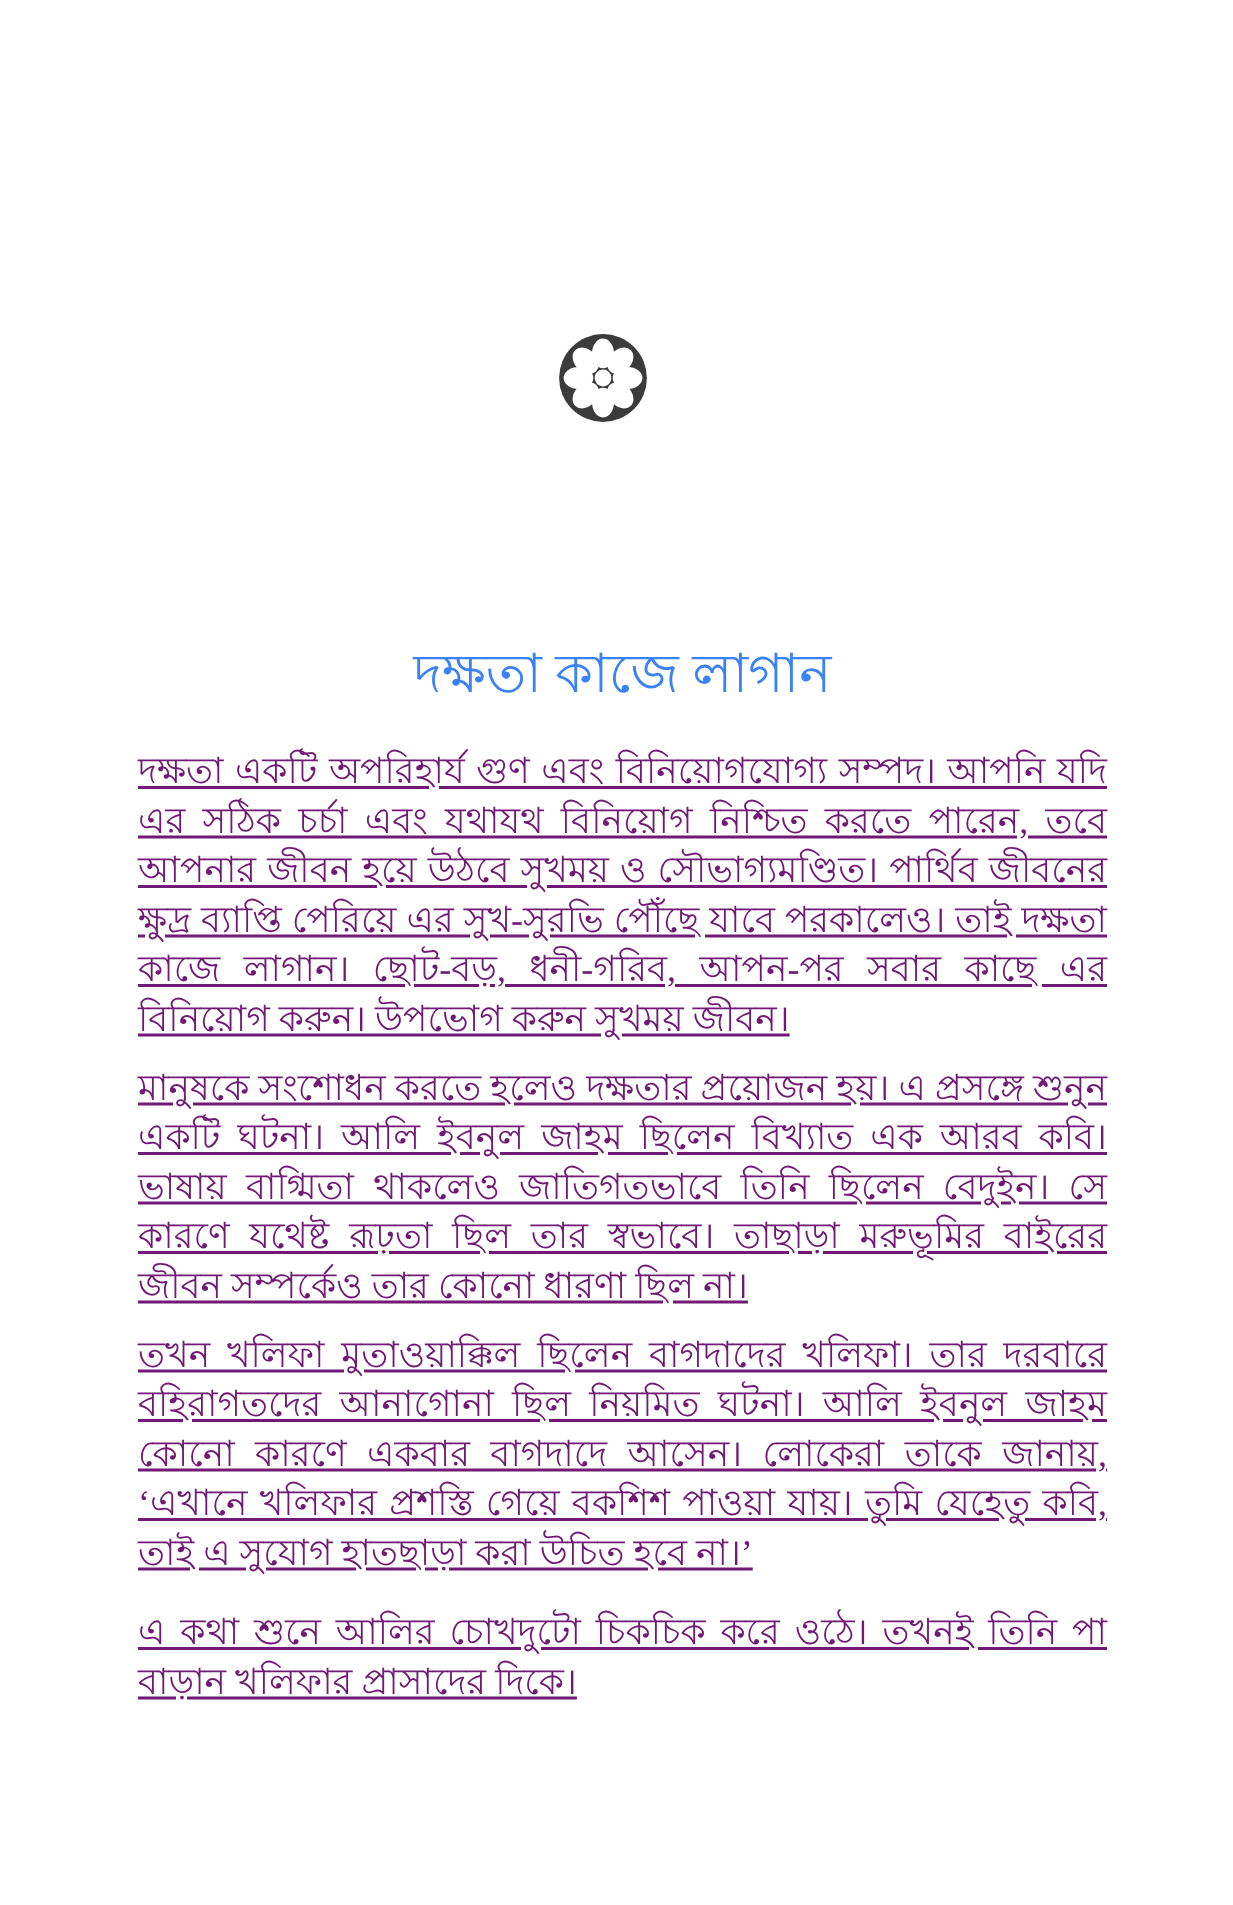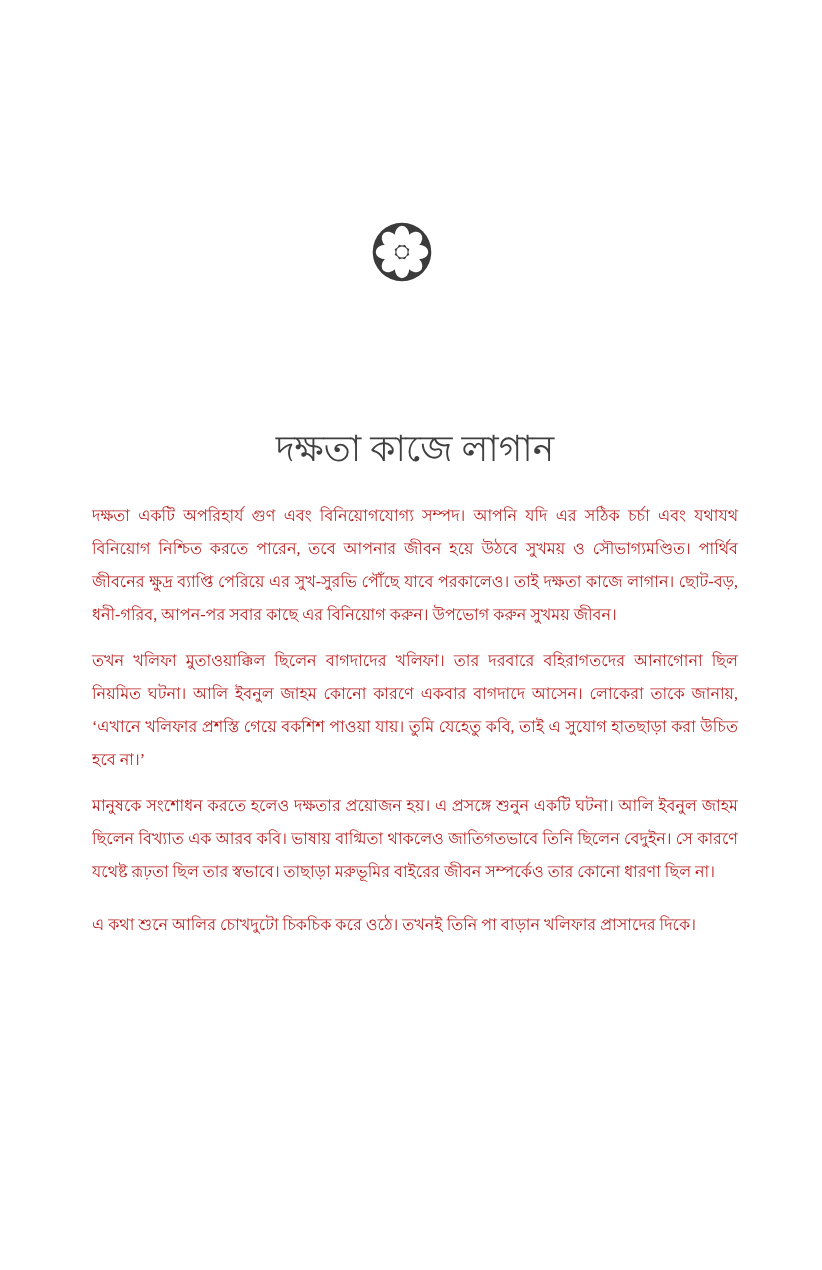--- a/index.html
+++ b/index.html
@@ -25,32 +25,33 @@
   }
   .chapter-title {
     position: absolute;
     left: 92px;
     top: 426px;
     width: 646px;
     text-align: center;
     font-size: 36px;
     line-height: 46px;
     font-weight: 400;
-    color: #404040;
+    color: #3b82f6;
     white-space: nowrap;
   }
   .body-text {
     position: absolute;
     left: 92px;
     top: 499px;
     width: 646px;
-    font-size: 16px;
+    font-size: 24px;
     line-height: 33px;
     text-align: justify;
-    color: #b91c1c;
+    color: #701a75;
+    text-decoration: underline;
   }
   .body-text p {
     margin: 0 0 13px 0;
     padding: 0;
   }
   .body-text p:last-child {
     margin-bottom: 0;
     margin-top: 20px;
   }
 </style>
@@ -73,18 +74,18 @@
         <ellipse cx="36" cy="17" rx="8.5" ry="11.5" transform="rotate(315 36 36)"></ellipse>
       </g>
       <circle cx="36" cy="36" r="6.5" fill="#ffffff"></circle>
     </svg>
   </div>
 
   <div class="chapter-title">দক্ষতা কাজে লাগান</div>
 
   <div class="body-text">
     <p>দক্ষতা একটি অপরিহার্য গুণ এবং বিনিয়োগযোগ্য সম্পদ। আপনি যদি এর সঠিক চর্চা এবং যথাযথ বিনিয়োগ নিশ্চিত করতে পারেন, তবে আপনার জীবন হয়ে উঠবে সুখময় ও সৌভাগ্যমণ্ডিত। পার্থিব জীবনের ক্ষুদ্র ব্যাপ্তি পেরিয়ে এর সুখ-সুরভি পৌঁছে যাবে পরকালেও। তাই দক্ষতা কাজে লাগান। ছোট-বড়, ধনী-গরিব, আপন-পর সবার কাছে এর বিনিয়োগ করুন। উপভোগ করুন সুখময় জীবন।</p>
+    <p>মানুষকে সংশোধন করতে হলেও দক্ষতার প্রয়োজন হয়। এ প্রসঙ্গে শুনুন একটি ঘটনা। আলি ইবনুল জাহম ছিলেন বিখ্যাত এক আরব কবি। ভাষায় বাগ্মিতা থাকলেও জাতিগতভাবে তিনি ছিলেন বেদুইন। সে কারণে যথেষ্ট রূঢ়তা ছিল তার স্বভাবে। তাছাড়া মরুভূমির বাইরের জীবন সম্পর্কেও তার কোনো ধারণা ছিল না।</p>
     <p>তখন খলিফা মুতাওয়াক্কিল ছিলেন বাগদাদের খলিফা। তার দরবারে বহিরাগতদের আনাগোনা ছিল নিয়মিত ঘটনা। আলি ইবনুল জাহম কোনো কারণে একবার বাগদাদে আসেন। লোকেরা তাকে জানায়, ‘এখানে খলিফার প্রশস্তি গেয়ে বকশিশ পাওয়া যায়। তুমি যেহেতু কবি, তাই এ সুযোগ হাতছাড়া করা উচিত হবে না।’</p>
-    <p>মানুষকে সংশোধন করতে হলেও দক্ষতার প্রয়োজন হয়। এ প্রসঙ্গে শুনুন একটি ঘটনা। আলি ইবনুল জাহম ছিলেন বিখ্যাত এক আরব কবি। ভাষায় বাগ্মিতা থাকলেও জাতিগতভাবে তিনি ছিলেন বেদুইন। সে কারণে যথেষ্ট রূঢ়তা ছিল তার স্বভাবে। তাছাড়া মরুভূমির বাইরের জীবন সম্পর্কেও তার কোনো ধারণা ছিল না।</p>
     <p>এ কথা শুনে আলির চোখদুটো চিকচিক করে ওঠে। তখনই তিনি পা বাড়ান খলিফার প্রাসাদের দিকে।</p>
   </div>
 
 </div>
 
 </body></html>

